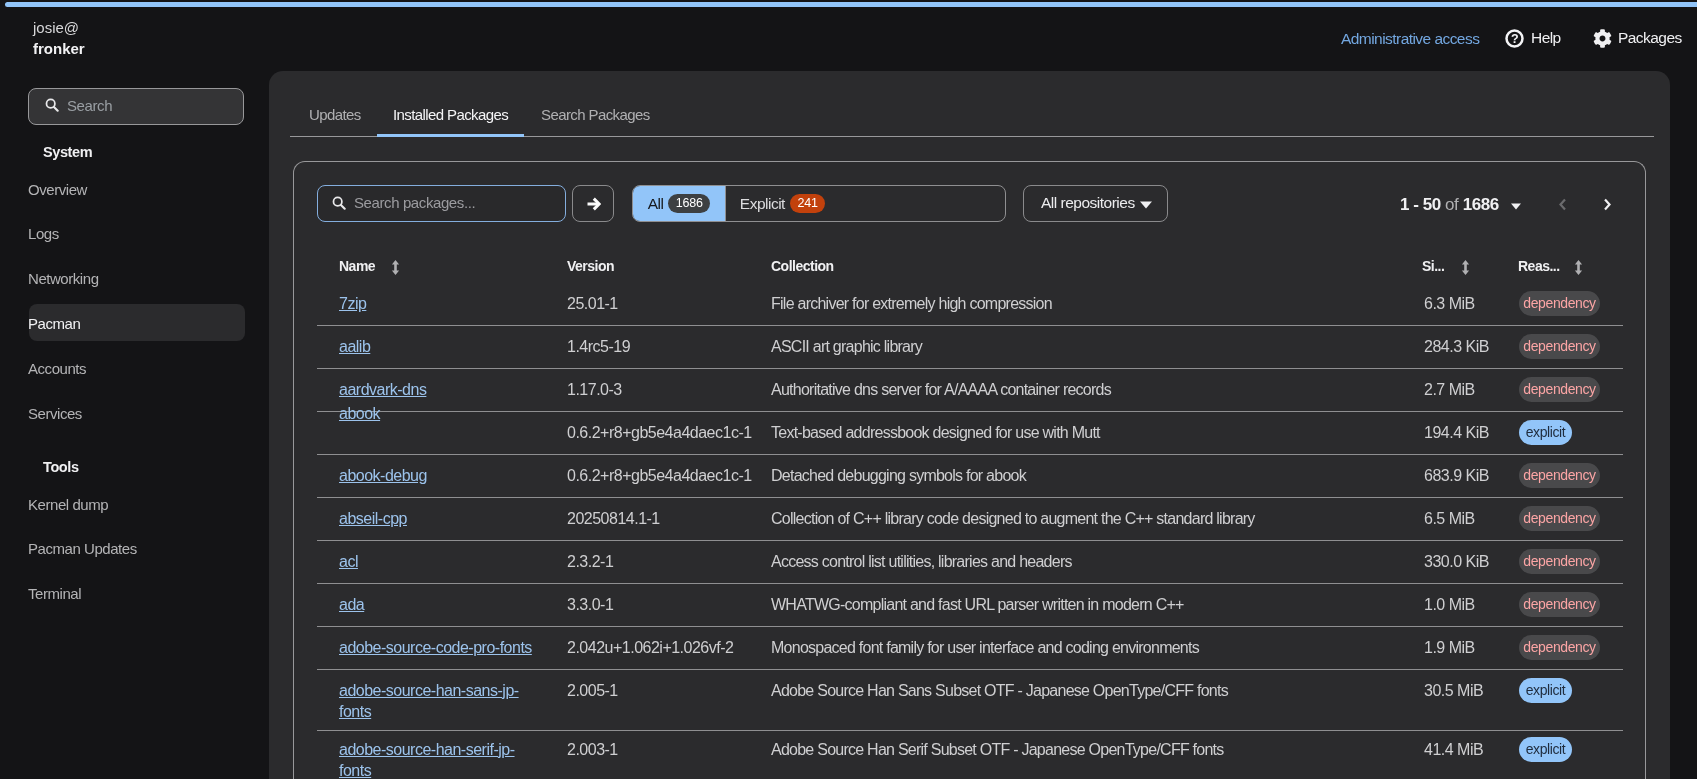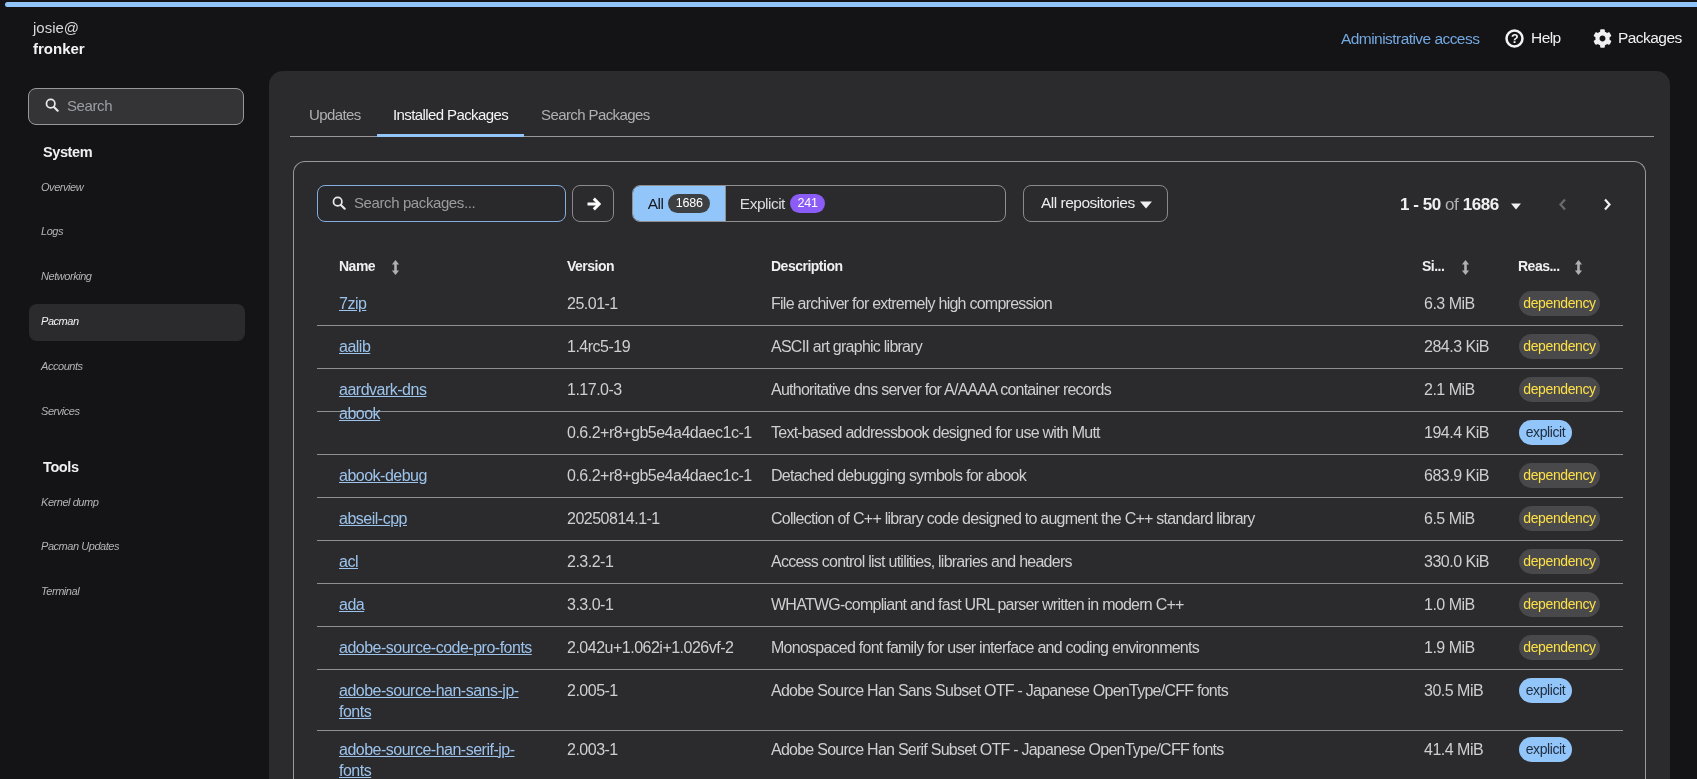--- a/index.html
+++ b/index.html
@@ -10,21 +10,21 @@
   #user1 { position:absolute; left:33px; top:19px; font-size:15px; color:#d8d8da; }
   #user2 { position:absolute; left:33px; top:40px; font-size:15px; font-weight:bold; color:#f2f2f4; }
   #adminacc { position:absolute; left:1341px; top:30px; font-size:15.5px; letter-spacing:-0.55px; color:#73a7e0; }
   #helpwrap { position:absolute; left:1505px; top:28px; color:#f0f0f2; font-size:15.5px; letter-spacing:-0.55px; }
   #sesswrap { position:absolute; left:1593px; top:28px; color:#f0f0f2; font-size:15.5px; letter-spacing:-0.55px; }
   
   #sbsearch { position:absolute; left:28px; top:88px; width:216px; height:37px; border:1px solid #98989a;
      border-radius:8px; background:#343436; }
   #sbsearch .ph { position:absolute; left:38px; top:8px; font-size:15px; letter-spacing:-0.4px; color:#9a9fa4; }
   .navhead { position:absolute; left:43px; font-size:14.5px; letter-spacing:-0.4px; font-weight:bold; color:#f0f0f2; }
-  .navitem { position:absolute; left:41px; font-size:11px; letter-spacing:-0.45px; color:#b4b4b6;font-style:italic; }
+  .navitem { position:absolute; left:28px; font-size:15px; letter-spacing:-0.45px; color:#b4b4b6; }
   #selnav { position:absolute; left:29px; top:304px; width:216px; height:37px; background:#2b2b2d; border-radius:8px; }
   
   #panel { position:absolute; left:269px; top:71px; width:1401px; height:708px; background:#2b2b2d;
      border-radius:14px 14px 0 0; }
   
   .tab { position:absolute; top:106px; font-size:15px; letter-spacing:-0.6px; color:#b0b0b2; }
   #tabline { position:absolute; left:290px; top:136px; width:1364px; height:1px; background:#98989a; }
   #tabsel { position:absolute; left:377px; top:134px; width:147px; height:3px; background:#92c5f9; }
   
   #card { position:absolute; left:293px; top:161px; width:1353px; height:618px; background:#2b2b2d;
@@ -32,34 +32,34 @@
   
   #srchin { position:absolute; left:317px; top:185px; width:249px; height:37px; border:1.5px solid #84aede;
      border-radius:8px; background:#29292b; }
   #srchin .ph { position:absolute; left:36px; top:8px; font-size:15px; letter-spacing:-0.4px; color:#9c9ca0; }
   #gobtn { position:absolute; left:572px; top:185px; width:42px; height:37px; border:1px solid #8a8a8c;
      border-radius:8px; background:#2b2b2d; color:#f0f0f2; }
   #seg { position:absolute; left:632px; top:185px; width:374px; height:37px; border:1px solid #8f8f91;
      border-radius:8px; display:flex; overflow:hidden; }
   .segitem { display:flex; align-items:center; justify-content:center; font-size:15.5px; letter-spacing:-0.5px; color:#dcdcde; }
   .badge { display:inline-block; height:19px; line-height:19px; padding:0 7.5px; border-radius:10px;
-     background:#8b5cf6; color:#fff; font-size:12.5px; letter-spacing:-0.2px; margin-left:5px; }
+     background:#c2410c; color:#fff; font-size:12.5px; letter-spacing:-0.2px; margin-left:5px; }
   #repos { position:absolute; left:1023px; top:185px; width:145px; height:37px; border:1px solid #8a8a8c;
      border-radius:8px; color:#ececee; font-size:15.5px; letter-spacing:-0.5px; }
   #pagin { position:absolute; left:1400px; top:195px; font-size:17px; letter-spacing:-0.45px; color:#f0f0f2; }
   
   .hcell { position:absolute; top:258px; font-size:14px; letter-spacing:-0.5px; font-weight:bold; color:#f0f0f2; }
   .cell { position:absolute; font-size:16px; letter-spacing:-0.5px; line-height:21px; color:#cfcfd1; white-space:nowrap; }
   .lnk { color:#9cc3ec; text-decoration:underline; }
   .desc { letter-spacing:-0.75px !important; }
   .namecell { width:185px; white-space:normal; }
   .sep { position:absolute; left:317px; width:1306px; height:1px; background:#8f8f91; }
   .pill { position:absolute; left:1519px; height:25px; line-height:25px; border-radius:12.5px;
      font-size:14px; letter-spacing:-0.4px; text-align:center; }
-  .dep { width:81px; background:#49494b; color:#fde047; }
+  .dep { width:81px; background:#49494b; color:#fca5a5; }
   .exp { width:53px; background:#92c5f9; color:#1f2c3d; }
 </style>
 </head>
 <body>
 <div id="strip"></div>
 <div id="user1">josie@</div>
 <div id="user2">fronker</div>
 <div id="adminacc">Administrative access</div>
 <div id="helpwrap">
   <svg width="19" height="19" viewBox="0 0 19 19" style="position:absolute;left:0;top:1px">
@@ -138,21 +138,21 @@
 </svg>
 <svg width="9" height="13" viewBox="0 0 9 13" style="position:absolute;left:1603px;top:198px">
   <polyline points="2,1.5 6.5,6.5 2,11.5" fill="none" stroke="#f0f0f2" stroke-width="2.2"></polyline>
 </svg>
 
 <div class="hcell" style="left:339px">Name</div>
 <svg class="sorticon" width="9" height="15" viewBox="0 0 8 15" style="position:absolute;left:391px;top:260px">
   <path fill="#b0b0b2" d="M4 0 L7.6 4.6 H5.3 V10.4 H7.6 L4 15 L0.4 10.4 H2.7 V4.6 H0.4 Z"></path>
 </svg>
 <div class="hcell" style="left:567px">Version</div>
-<div class="hcell" style="left:771px">Description</div>
+<div class="hcell" style="left:771px">Collection</div>
 <div class="hcell" style="left:1422px">Si...</div>
 <svg width="9" height="15" viewBox="0 0 8 15" style="position:absolute;left:1461px;top:260px">
   <path fill="#b0b0b2" d="M4 0 L7.6 4.6 H5.3 V10.4 H7.6 L4 15 L0.4 10.4 H2.7 V4.6 H0.4 Z"></path>
 </svg>
 <div class="hcell" style="left:1518px">Reas...</div>
 <svg width="9" height="15" viewBox="0 0 8 15" style="position:absolute;left:1574px;top:260px">
   <path fill="#b0b0b2" d="M4 0 L7.6 4.6 H5.3 V10.4 H7.6 L4 15 L0.4 10.4 H2.7 V4.6 H0.4 Z"></path>
 </svg>
 
 <div id="rows">
@@ -172,21 +172,21 @@
 <div class="cell" style="left:1424px;top:292.5px">6.3 MiB</div>
 <div class="pill dep" style="top:290.5px">dependency</div>
 <div class="cell" style="left:339px;top:335.5px"><span class="lnk">aalib</span></div>
 <div class="cell" style="left:567px;top:335.5px">1.4rc5-19</div>
 <div class="cell desc" style="left:771px;top:335.5px">ASCII art graphic library</div>
 <div class="cell" style="left:1424px;top:335.5px">284.3 KiB</div>
 <div class="pill dep" style="top:333.5px">dependency</div>
 <div class="cell" style="left:339px;top:378.5px"><span class="lnk">aardvark-dns</span></div>
 <div class="cell" style="left:567px;top:378.5px">1.17.0-3</div>
 <div class="cell desc" style="left:771px;top:378.5px">Authoritative dns server for A/AAAA container records</div>
-<div class="cell" style="left:1424px;top:378.5px">2.1 MiB</div>
+<div class="cell" style="left:1424px;top:378.5px">2.7 MiB</div>
 <div class="pill dep" style="top:376.5px">dependency</div>
 <div class="cell" style="left:339px;top:403px"><span class="lnk">abook</span></div>
 <div class="cell" style="left:567px;top:421.5px">0.6.2+r8+gb5e4a4daec1c-1</div>
 <div class="cell desc" style="left:771px;top:421.5px">Text-based addressbook designed for use with Mutt</div>
 <div class="cell" style="left:1424px;top:421.5px">194.4 KiB</div>
 <div class="pill exp" style="top:419.5px">explicit</div>
 <div class="cell" style="left:339px;top:464.5px"><span class="lnk">abook-debug</span></div>
 <div class="cell" style="left:567px;top:464.5px">0.6.2+r8+gb5e4a4daec1c-1</div>
 <div class="cell desc" style="left:771px;top:464.5px">Detached debugging symbols for abook</div>
 <div class="cell" style="left:1424px;top:464.5px">683.9 KiB</div>

